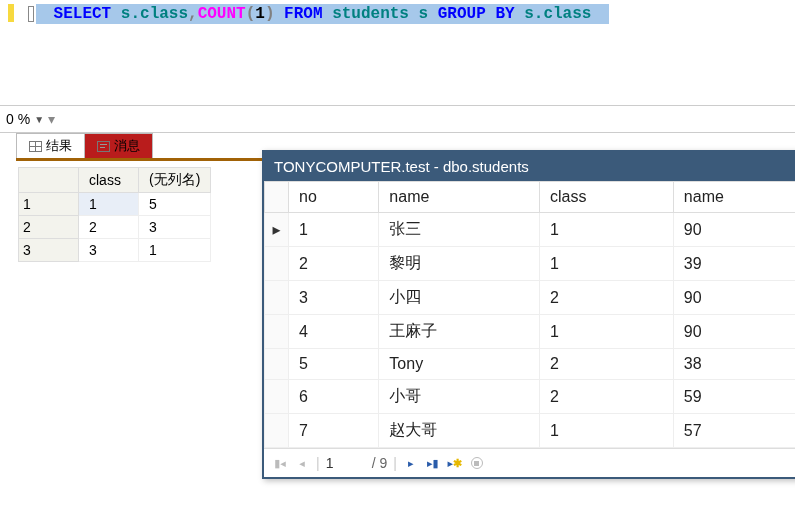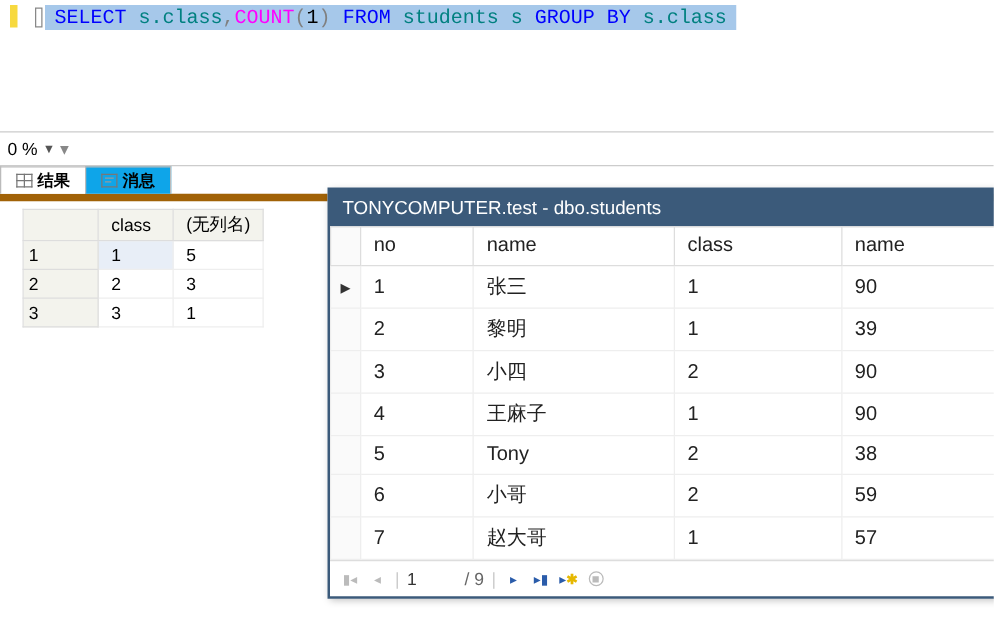--- a/index.html
+++ b/index.html
@@ -30,22 +30,23 @@
       display: inline-block;
       width: 6px;
       height: 16px;
       border: 1px solid #888;
       vertical-align: middle;
       margin-right: 2px;
     }
     .sql-line {
       background: #a6c8ea;
       display: inline-block;
-      padding: 1px 8px;
+      padding: 1px 18px;
       white-space: pre;
+      font-weight: bold;
     }
     .kw { color: #0000ff; }
     .fn { color: #ff00ff; }
     .id { color: #008080; }
     .num { color: #000; }
     .txt { color: #808080; }
     
     .pct-bar {
       border-top: 1px solid #ccc;
       border-bottom: 1px solid #ccc;
@@ -57,29 +58,28 @@
       gap: 4px;
     }
     .pct-dd {
       font-size: 10px;
       color: #555;
     }
     
     .tabs {
       display: flex;
       height: 28px;
-      border-bottom: 6px solid #a16207;
-      margin-left: 0;
-      font-weight: bold;
+      border-bottom: 3px solid #a16207;
+      margin-left: 16px;
     }
     .tab {
       padding: 4px 12px;
       border: 1px solid #bbb;
       border-bottom: none;
-      background: #0ea5e9;
+      background: #b91c1c;
       margin-right: -1px;
       display: flex;
       align-items: center;
       gap: 4px;
       cursor: pointer;
       font-size: 13px;
     }
     .tab.active { background: #fff; }
     .tab-icon {
       width: 13px;

